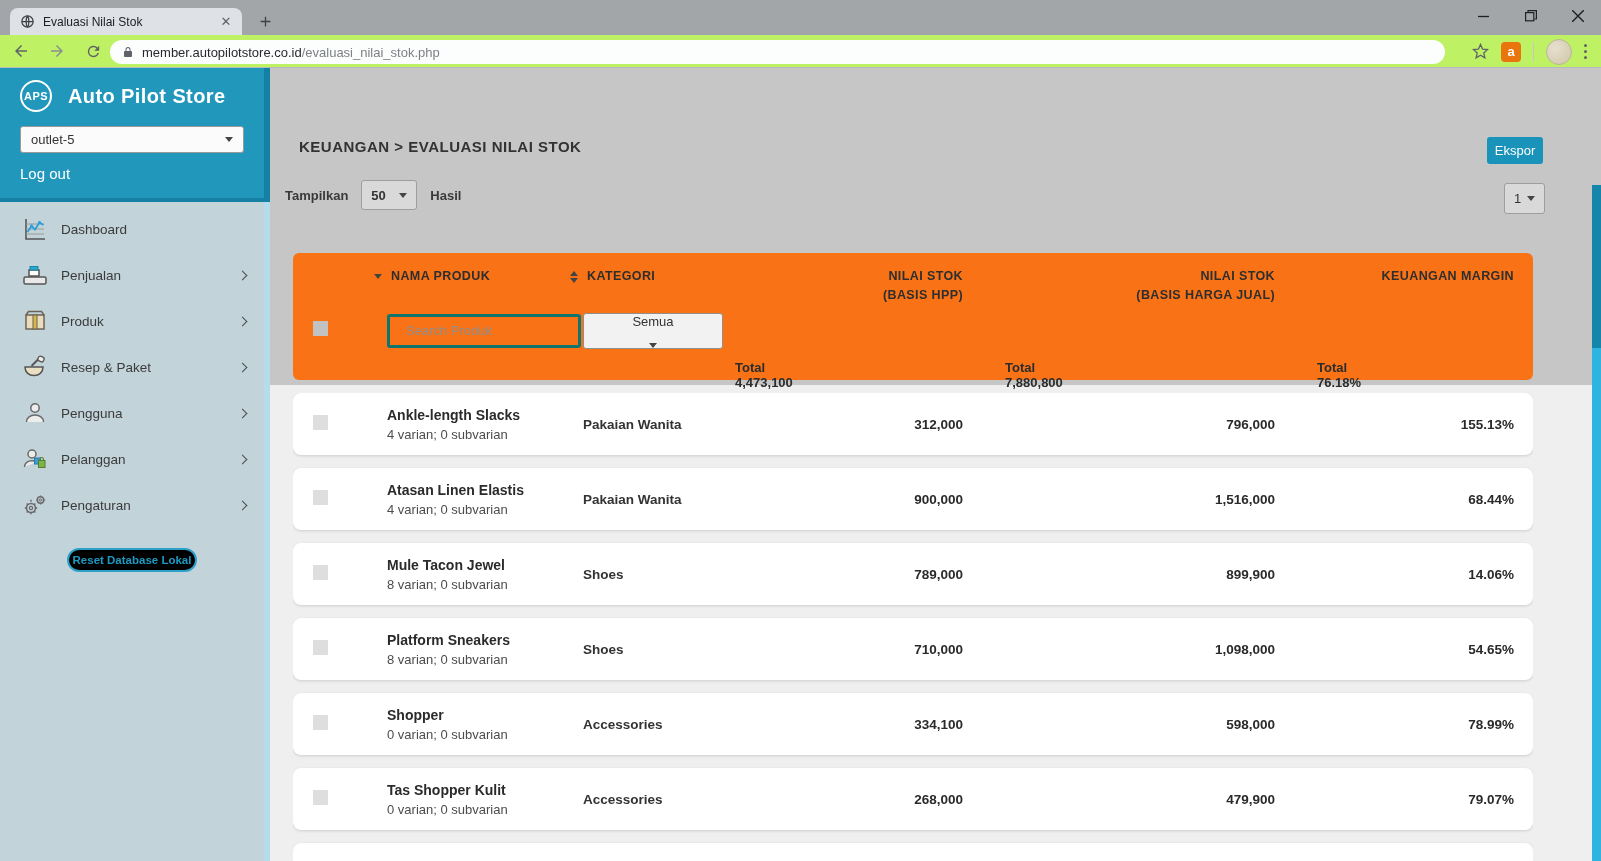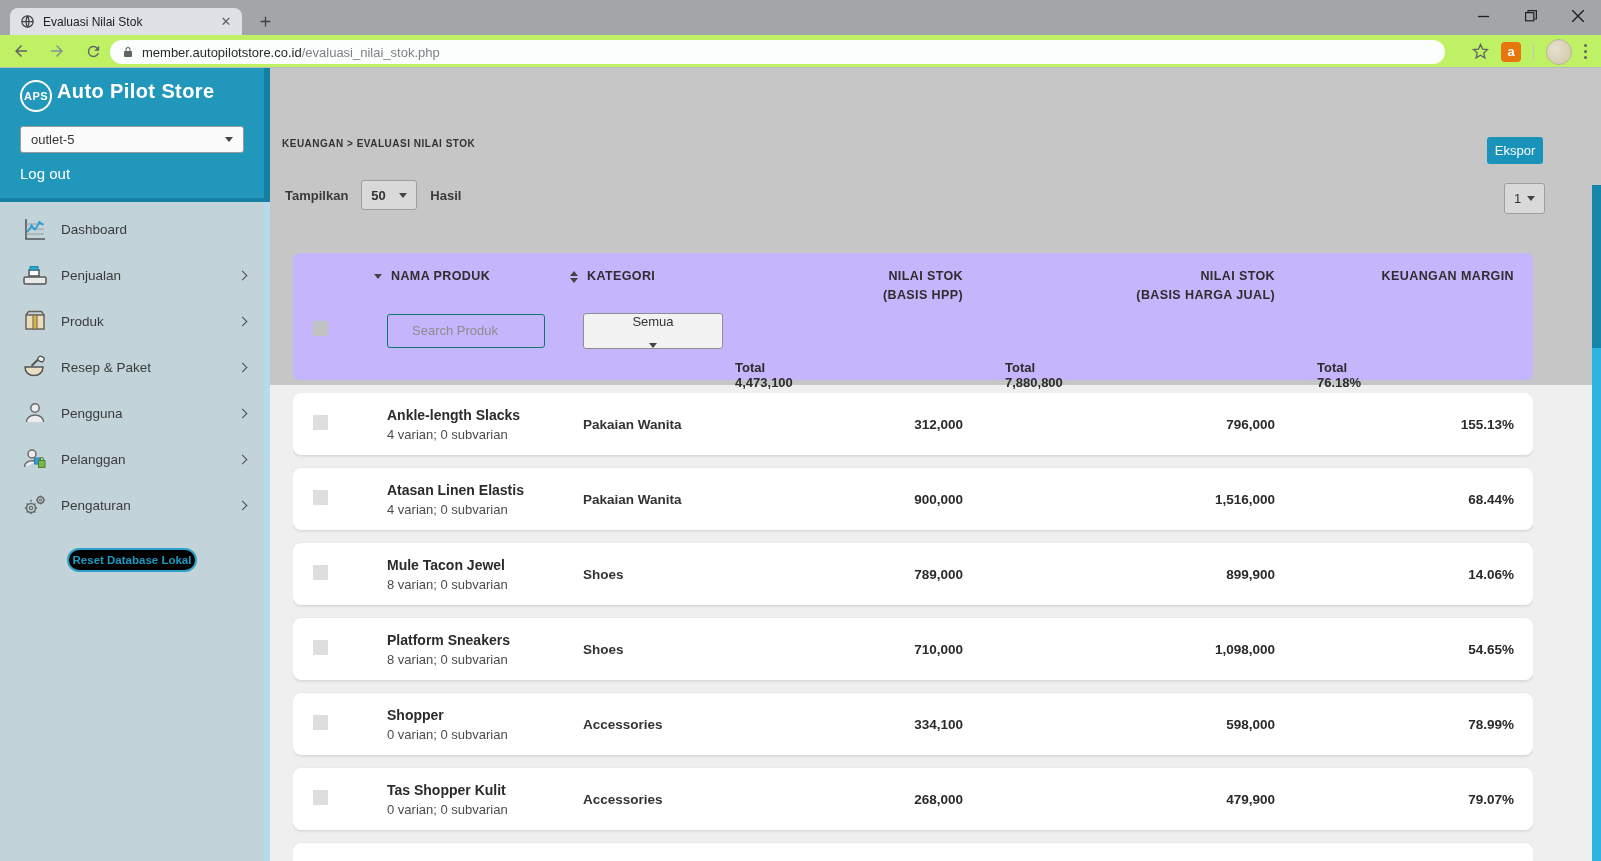--- a/index.html
+++ b/index.html
@@ -32,21 +32,21 @@
   .tb-divider { width:1px; height:18px; background:#c3c7ca; }
   .avatar { width:26px; height:26px; border-radius:50%;
             background:radial-gradient(circle at 35% 35%, #e7e0cd, #cfc5a8); border:1px solid #bdb49c; }
   .dots { display:flex; flex-direction:column; gap:3px; }
   .dots i { width:3px; height:3px; border-radius:50%; background:#5f6368; }
 
   
   .sidebar { position:absolute; left:0; top:68px; width:264px; bottom:0; background:#c2d3da; }
   .side-head { position:absolute; left:0; top:0; width:264px; height:134px; background:#2297bc;
                border-bottom:4px solid #1480a4; }
-  .brand-row { display:flex; align-items:flex-start; gap:5px; padding:12px 12px 0 20px; }
+  .brand-row { display:flex; align-items:center; gap:16px; padding:12px 12px 0 20px; }
   .logo-circle { width:32px; height:32px; border:2px solid #fff; border-radius:50%; color:#fff;
                  font-size:11px; font-weight:bold; display:flex; align-items:center; justify-content:center; letter-spacing:.5px;}
   .brand-name { color:#fff; font-size:20px; font-weight:bold; letter-spacing:.4px; }
   .outlet-select { position:absolute; left:20px; top:58px; width:224px; height:27px; background:#fbfbfb;
                    border:1px solid #9a9a9a; border-radius:3px; display:flex; align-items:center;
                    justify-content:space-between; padding:0 10px; font-size:13px; color:#333; }
   .logout { position:absolute; left:20px; top:97px; color:#fff; font-size:15px; }
 
   .menu { position:absolute; left:0; top:138px; width:264px; bottom:16px; }
   .menu-item { height:46px; display:flex; align-items:center; padding:0 18px 0 22px; cursor:default; }
@@ -56,50 +56,50 @@
           transform:rotate(45deg); flex:none; }
   .reset-btn { margin:20px auto 7px; display:block; width:130px; height:24px; background:#000000;
                border:2px solid #2da2c8; border-radius:13px; color:#1b9ac2; font-size:11.5px; font-weight:bold;
                font-family:"Liberation Sans", sans-serif; }
   .side-scroll { position:absolute; left:264px; top:68px; width:6px; bottom:0; background:#b5dcec; }
   .side-thumb { position:absolute; left:0; top:0; width:6px; height:134px; background:#1480a4; }
 
   
   .main { position:absolute; left:270px; top:68px; right:0; bottom:0; background:#c6c6c6; overflow:hidden; }
   .cards-bg { position:absolute; left:0; top:317px; right:0; bottom:0; background:#efefef; }
-  .breadcrumb { position:absolute; left:12px; top:70px; font-size:10px; font-weight:bold; color:#333;
+  .breadcrumb { position:absolute; left:29px; top:70px; font-size:15px; font-weight:bold; color:#333;
                 letter-spacing:.5px; }
   .export-btn { position:absolute; left:1217px; top:69px; width:56px; height:27px; background:#1a93ba;
                 color:#fff; font-size:13px; border:none; border-radius:3px; font-family:"Liberation Sans", sans-serif; }
   .show-row { position:absolute; left:15px; top:112px; display:flex; align-items:center; font-size:13px;
               font-weight:bold; color:#3a3a3a; }
   .mini-select { height:30px; background:#d9d9d9; border:1px solid #9e9e9e; border-radius:3px;
                  display:flex; align-items:center; justify-content:space-between; padding:0 9px; font-size:13px; color:#333; }
   .show-select { width:56px; margin:0 13px; }
   .page-select { position:absolute; left:1234px; top:115px; width:41px; height:31px; }
 
   .caret-down { width:0; height:0; border-left:4px solid transparent; border-right:4px solid transparent;
                 border-top:5px solid #444; }
   .caret-up { width:0; height:0; border-left:4px solid transparent; border-right:4px solid transparent;
               border-bottom:5px solid #444; }
 
   
   .grid-cols { display:grid; grid-template-columns:74px 196px 152px 228px 312px 239px; align-items:center; }
-  .panel { position:absolute; left:23px; top:185px; width:1240px; height:127px; background:#c4b5fd;
+  .panel { position:absolute; left:23px; top:185px; width:1240px; height:127px; background:#f97316;
            border-radius:6px; padding:14px 19px 0 20px; }
   .hdr-row { align-items:start; }
   .hdr-label { font-size:12.5px; font-weight:bold; color:#2e2e2e; letter-spacing:.4px; line-height:1.55; }
   .hdr-name, .hdr-cat { display:flex; align-items:center; gap:9px; margin-left:-13px; }
   .sort-both { display:flex; flex-direction:column; gap:2px; }
   .num-h { text-align:right; }
   .filters-row { height:50px; }
   .checkbox { width:15px; height:15px; background:#dedede; display:inline-block; }
   .panel .checkbox { background:#c2c2c2; }
-  .search-input { width:158px; height:34px; border:1px solid #0f766e; border-radius:3px; background:transparent;
-                  padding:0 24px; font-size:13px; color:#333; font-family:"Liberation Sans", sans-serif; }
+  .search-input { width:194px; height:34px; border:3px solid #0f766e; border-radius:3px; background:transparent;
+                  padding:0 16px; font-size:13px; color:#333; font-family:"Liberation Sans", sans-serif; }
   .search-input::placeholder { color:#8d8d8d; }
   .cat-select { width:140px; height:36px; background:#f2f2f2; border:1px solid #8f8f8f; border-radius:3px;
                 display:flex; align-items:center; justify-content:space-between; padding:0 12px; font-size:13px; color:#333;flex-direction:column; }
   .totals-row { margin-top:4px; align-items:start; }
   .total-cell { display:flex; justify-content:space-between; font-size:13px; font-weight:bold; color:#2c2c2c;flex-direction:column; }
   .pad-l { padding-left:42px; }
 
   .cards { position:absolute; left:23px; top:325px; width:1240px; bottom:0; overflow:hidden; }
   .card { width:1240px; height:62px; background:#fff; border-radius:8px; margin-bottom:13px;
           box-shadow:0 1px 3px rgba(0,0,0,.14); padding:0 19px 0 20px; }

